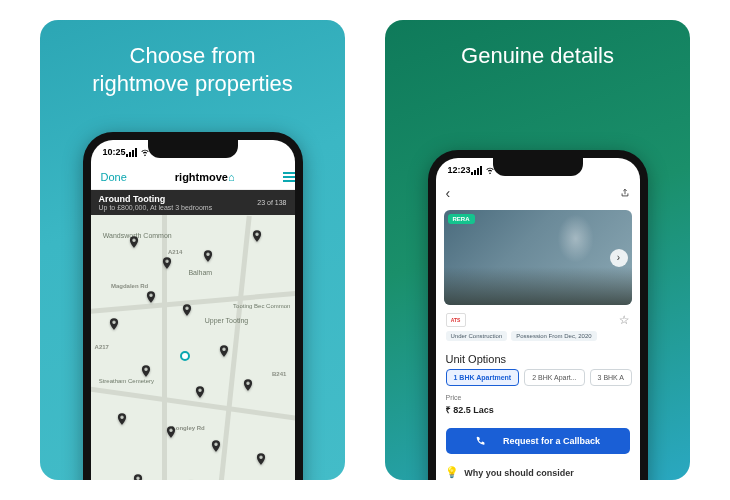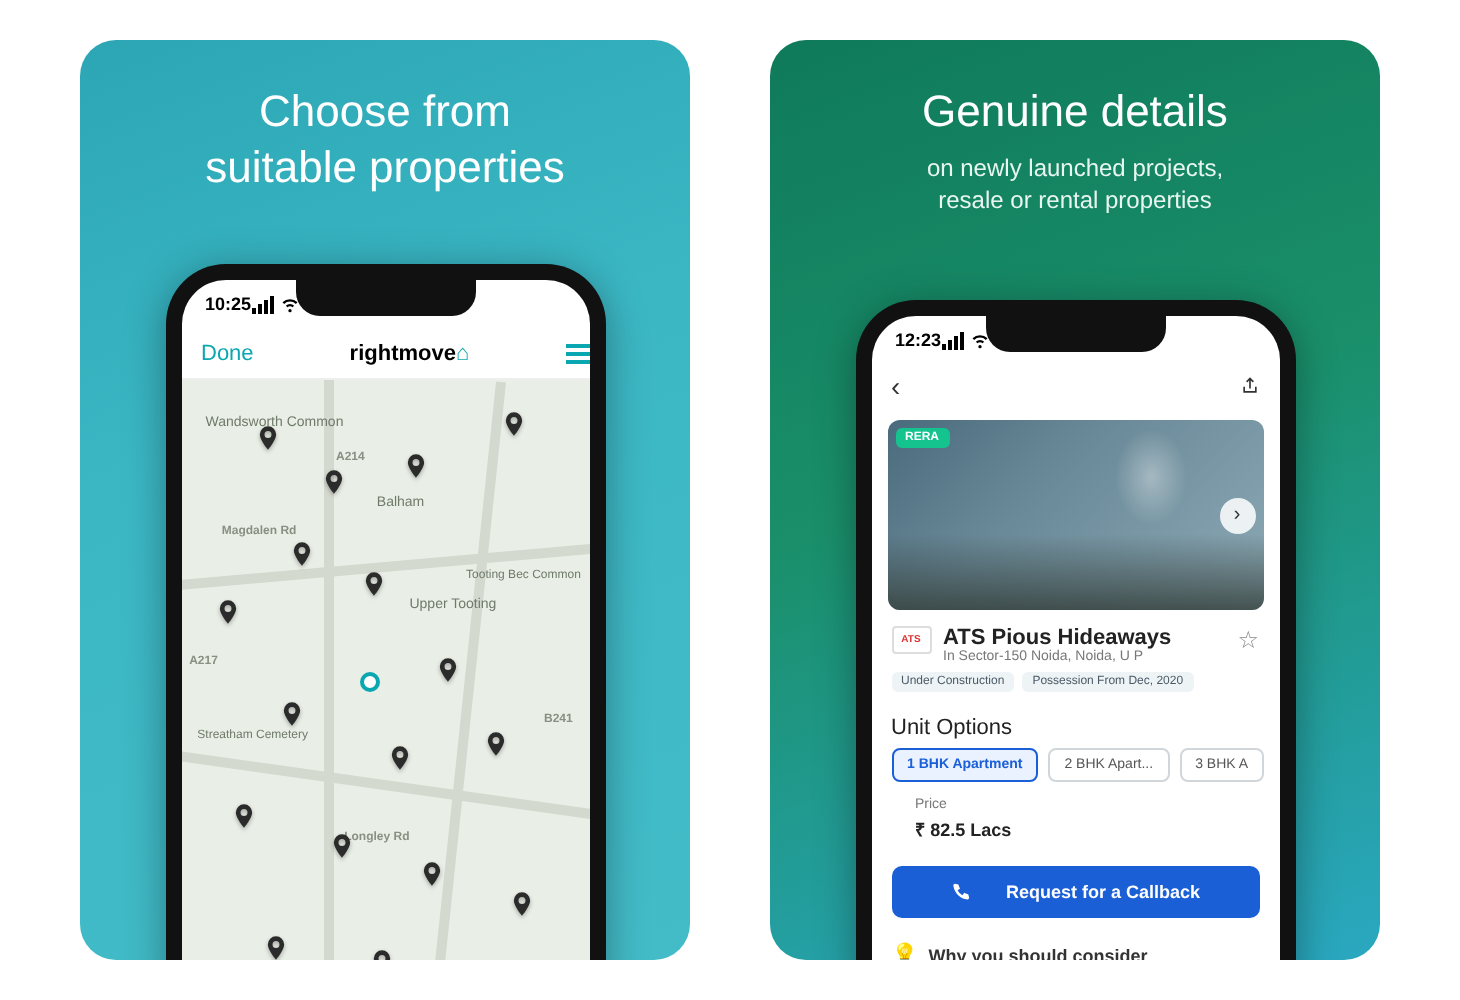--- a/index.html
+++ b/index.html
@@ -56,32 +56,32 @@
 .proj-name { font-size:11px; font-weight:700; color:#222; }
 .proj-loc { font-size:7px; color:#777; }
 .star { margin-left:auto; font-size:12px; color:#888; }
 .tags { display:flex; gap:4px; padding:0 10px 6px; }
 .tag { font-size:6px; background:#eef3f6; color:#4a5a66; padding:2px 5px; border-radius:3px; }
 .section-title { font-size:11px; font-weight:400; padding:6px 10px 4px; color:#222; }
 .chips { display:flex; gap:5px; padding:0 10px; overflow:hidden; }
 .chip { font-size:7px; padding:4px 7px; border:1px solid #d0d6da; border-radius:4px; color:#555; white-space:nowrap; }
 .chip.active { border-color:#1a5fd6; color:#1a5fd6; background:#eaf1ff; font-weight:600; }
 .units { display:flex; gap:20px; padding:8px 10px 6px; }
-.unit { font-size:7px; color:#777;margin-left:12px; }
+.unit { font-size:7px; color:#777; }
 .unit .val { font-size:9px; font-weight:700; color:#222; display:block; margin-top:2px; }
 .cta { margin:6px 10px; background:#1a5fd6; color:#fff; font-size:9px; font-weight:600; padding:8px; border-radius:5px; display:flex; align-items:center; justify-content:center; gap:18px; }
 .why { padding:6px 10px; font-size:9px; font-weight:600; color:#333; display:flex; align-items:center; gap:5px; }
 .bulb { color:#f2a30b; font-size:11px; }
 </style>
 </head>
 <body>
 
 <div class="panel panel-left">
   <div class="headline" style="white-space:pre-line">Choose from
-suitable properties</div>
+rightmove properties</div>
   <div class="phone phone-left">
     <div class="screen">
       <div class="notch"></div>
       <div class="statusbar">
         <span>10:25</span>
         <div class="right">
           <div class="sig">
               <span></span>
               <span></span>
               <span></span>
@@ -94,20 +94,27 @@
         </div>
       </div>
       <div class="navbar">
         <span class="back">Done</span>
         <span class="brand"><span>rightmove</span><span class="dot">⌂</span></span>
         <div class="hamb">
             <span></span>
             <span></span>
             <span></span>
           </div>
+      </div>
+      <div class="filterbar">
+        <div>
+          <div class="loc">Around Tooting</div>
+          <div class="sub">Up to £800,000, At least 3 bedrooms</div>
+        </div>
+        <div class="count">23 of 138</div>
       </div>
       <div class="map">
         <div class="road" style="top:25%;left:-5%;width:110%;height:5px;transform:rotate(-5deg)"></div>
         <div class="road" style="top:55%;left:-5%;width:110%;height:5px;transform:rotate(8deg)"></div>
         <div class="road" style="top:0;left:35%;width:5px;height:100%"></div>
         <div class="road" style="top:0;left:68%;width:5px;height:100%;transform:rotate(6deg)"></div>
         <div class="parklbl" style="top:5%;left:6%">Wandsworth Common</div>
         <div class="parklbl" style="top:16%;left:48%">Balham</div>
         <div class="parklbl" style="top:30%;left:56%">Upper Tooting</div>
         <div class="parklbl" style="top:26%;right:2%;font-size:6px">Tooting Bec Common</div>
@@ -173,22 +180,20 @@
               <path fill="#2b2b2b" d="M12 2a7 7 0 00-7 7c0 5 7 13 7 13s7-8 7-13a7 7 0 00-7-7zm0 10a3 3 0 110-6 3 3 0 010 6z"></path>
             </svg></div>
 
       </div>
     </div>
   </div>
 </div>
 
 <div class="panel panel-right">
   <div class="headline">Genuine details</div>
-  <div class="subhead" style="white-space:pre-line">on newly launched projects,
-resale or rental properties</div>
   <div class="phone phone-right">
     <div class="screen">
       <div class="notch"></div>
       <div class="statusbar">
         <span>12:23</span>
         <div class="right">
           <div class="sig">
               <span></span>
               <span></span>
               <span></span>
@@ -205,24 +210,20 @@
         <svg class="share" viewBox="0 0 24 24">
             <path fill="none" stroke="#333" stroke-width="2" d="M12 3v12M8 7l4-4 4 4M5 13v6h14v-6"></path>
           </svg>
       </div>
       <div class="hero">
         <span class="rera">RERA</span>
         <span class="arrow-r">›</span>
       </div>
       <div class="proj">
         <div class="proj-logo">ATS</div>
-        <div>
-          <div class="proj-name">ATS Pious Hideaways</div>
-          <div class="proj-loc">In Sector-150 Noida, Noida, U P</div>
-        </div>
         <span class="star">☆</span>
       </div>
       <div class="tags">
         <span class="tag">Under Construction</span>
         <span class="tag">Possession From Dec, 2020</span>
       </div>
       <div class="section-title">Unit Options</div>
       <div class="chips">
         <span class="chip active">1 BHK Apartment</span>
         <span class="chip">2 BHK Apart...</span>

